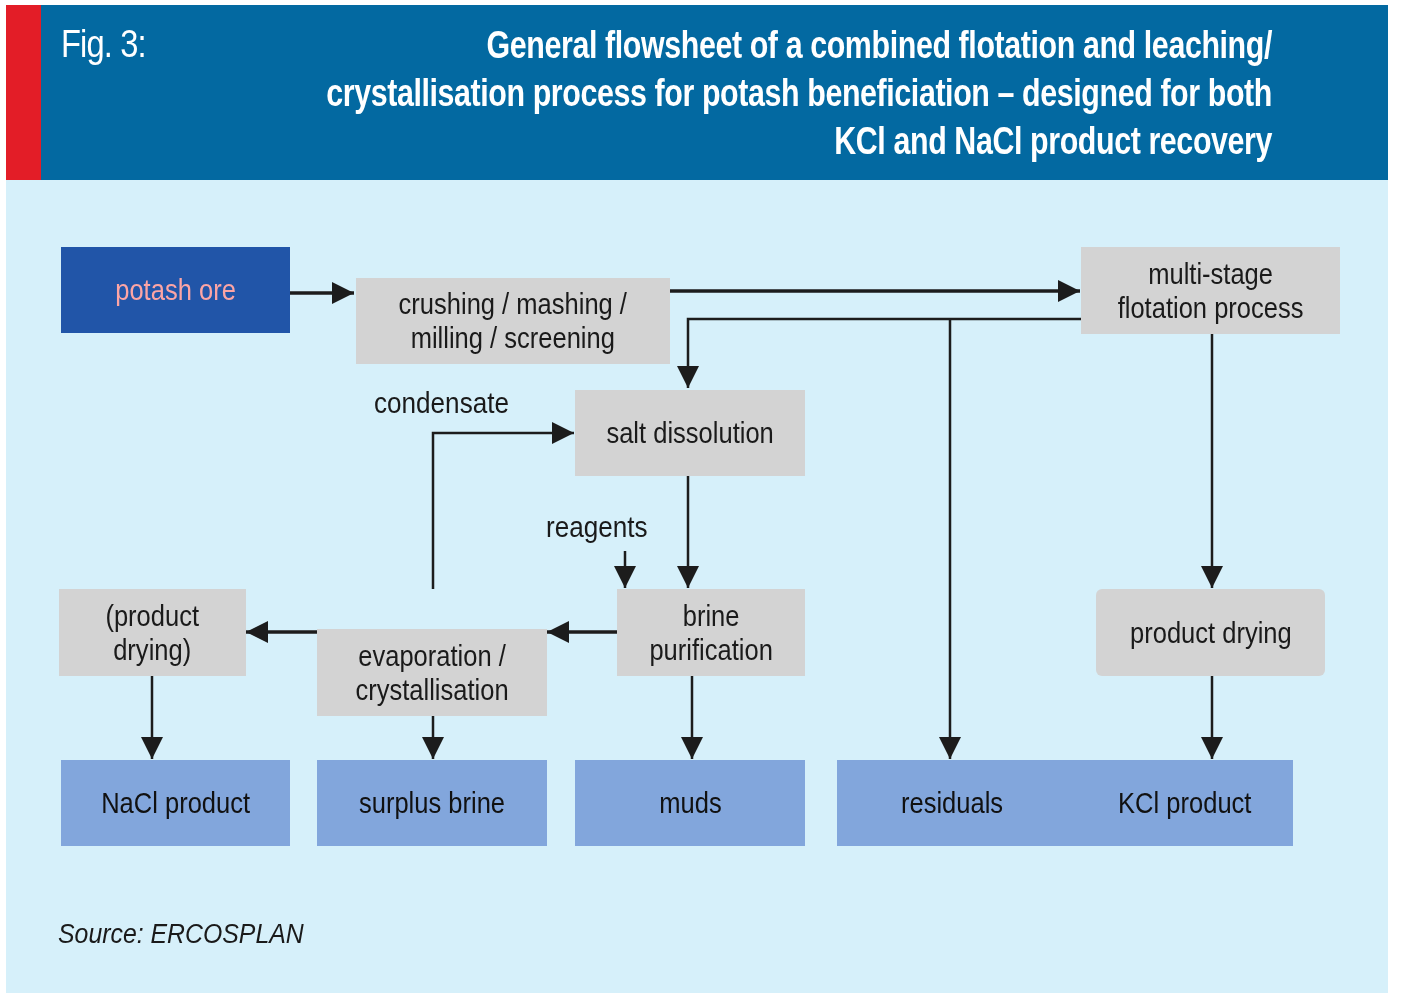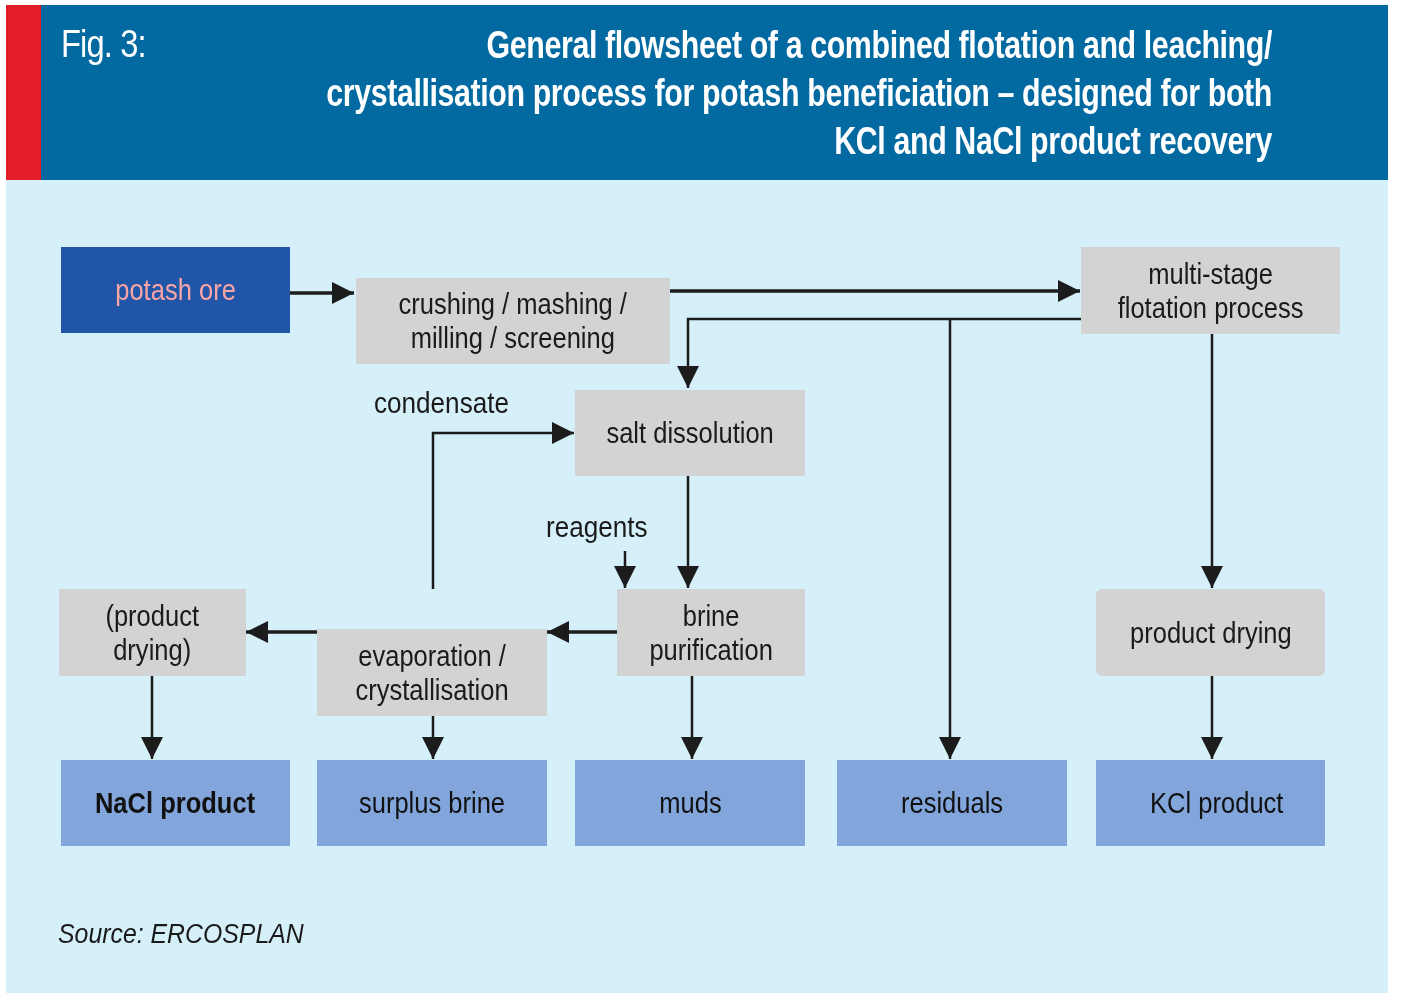--- a/index.html
+++ b/index.html
@@ -117,34 +117,34 @@
     <span>
         <div>brine</div>
         <div>purification</div>
       </span>
   </div>
 
   <div class="box grey" style="left:1090px;top:584px;width:229px;height:87px;border-radius:6px;">
     <span>product drying</span>
   </div>
 
-  <div class="box blue-light" style="left:55px;top:755px;width:229px;height:86px;font-weight:bold;">
+  <div class="box blue-light" style="left:55px;top:755px;width:229px;height:86px;">
     <span>NaCl product</span>
   </div>
 
   <div class="box blue-light" style="left:311px;top:755px;width:230px;height:86px;">
     <span>surplus brine</span>
   </div>
 
   <div class="box blue-light" style="left:569px;top:755px;width:230px;height:86px;">
     <span>muds</span>
   </div>
 
   <div class="box blue-light" style="left:831px;top:755px;width:230px;height:86px;">
     <span>residuals</span>
   </div>
 
-  <div class="box blue-light" style="left:1090px;top:755px;width:229px;height:86px;padding-left:12px;">
+  <div class="box blue-light" style="left:1058px;top:755px;width:229px;height:86px;padding-left:12px;">
     <span>KCl product</span>
   </div>
 
   <div id="source">Source: ERCOSPLAN</div>
 </div>
 
 </body></html>

